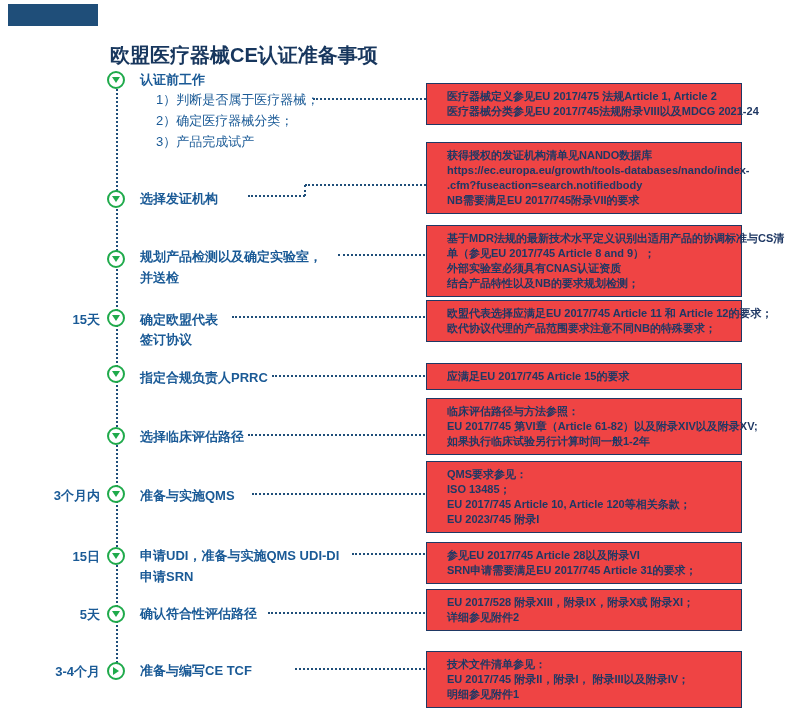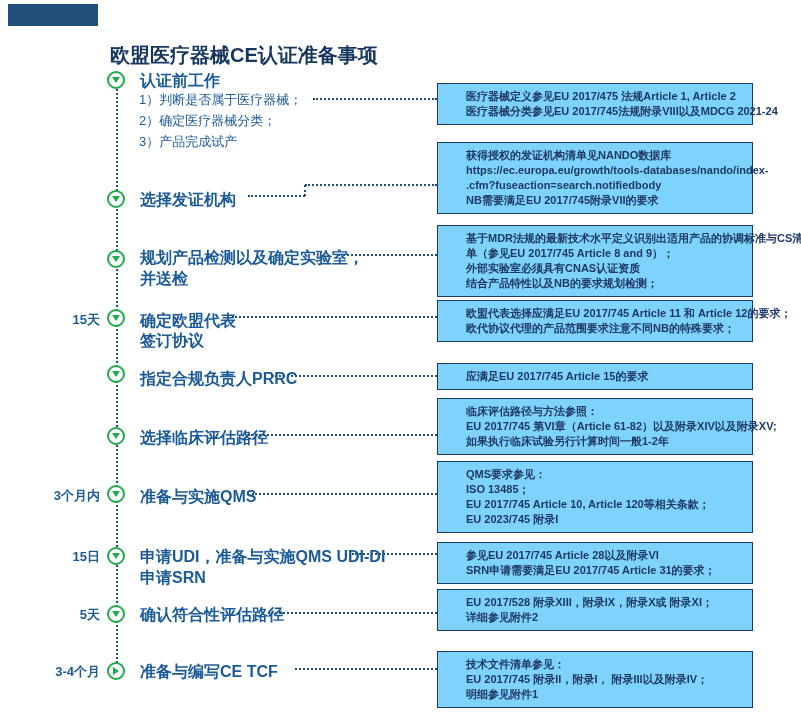--- a/index.html
+++ b/index.html
@@ -7,27 +7,27 @@
     position:relative;width:801px;height:714px;background:#ffffff;overflow:hidden;
     font-family:"Liberation Sans","DejaVu Sans",sans-serif;
   }
   .title-rect{position:absolute;left:8px;top:4px;width:90px;height:22px;background:#1f4e79;}
   .page-title{position:absolute;left:110px;top:2px;font-size:20px;font-weight:bold;color:#17365d;white-space:nowrap;margin-top:40px;}
   .vline{position:absolute;left:116px;top:80px;height:591px;width:0;border-left:2px dotted #1f4e79;z-index:1;}
   .marker{position:absolute;left:107px;width:18px;height:18px;border:2px solid #1faa4b;border-radius:50%;
     background:#ffffff;box-sizing:border-box;display:flex;align-items:center;justify-content:center;z-index:2;}
   .tri-down{width:0;height:0;border-left:4px solid transparent;border-right:4px solid transparent;border-top:6px solid #1faa4b;}
   .tri-right{width:0;height:0;border-top:4px solid transparent;border-bottom:4px solid transparent;border-left:6px solid #1faa4b;}
-  .slabel{position:absolute;left:140px;font-size:16px;font-weight:bold;color:#1a5a96;white-space:nowrap;z-index:2;}
-  .ssub{position:absolute;left:139px;font-size:13px;font-weight:normal;color:#1a5a96;white-space:nowrap;z-index:2;}
+  .slabel{position:absolute;left:140px;font-size:13px;font-weight:bold;color:#1a5a96;white-space:nowrap;z-index:2;}
+  .ssub{position:absolute;left:156px;font-size:13px;font-weight:normal;color:#1a5a96;white-space:nowrap;z-index:2;}
   .time{position:absolute;left:25px;width:75px;text-align:right;font-size:13px;font-weight:bold;color:#1a5a96;white-space:nowrap;}
   .conn-h{position:absolute;height:0;border-top:2px dotted #1f4e79;z-index:1;}
   .conn-v{position:absolute;width:0;border-left:2px dotted #1f4e79;z-index:1;}
-  .box{position:absolute;left:437px;width:316px;box-sizing:border-box;background:#7dd3fc;border:1.5px solid #1f3864;
-    padding:5px 28px;font-size:11px;font-weight:bold;color:#1f3864;line-height:15px;z-index:2;}
+  .box{position:absolute;left:426px;width:316px;box-sizing:border-box;background:#ef4444;border:1.5px solid #1f3864;
+    padding:5px 20px;font-size:11px;font-weight:bold;color:#1f3864;line-height:15px;z-index:2;}
   .box div{white-space:nowrap;}
 </style>
 </head>
 <body>
 
 <div class="canvas">
 
   <div class="title-rect"></div>
   <div class="page-title">欧盟医疗器械CE认证准备事项</div>
 

